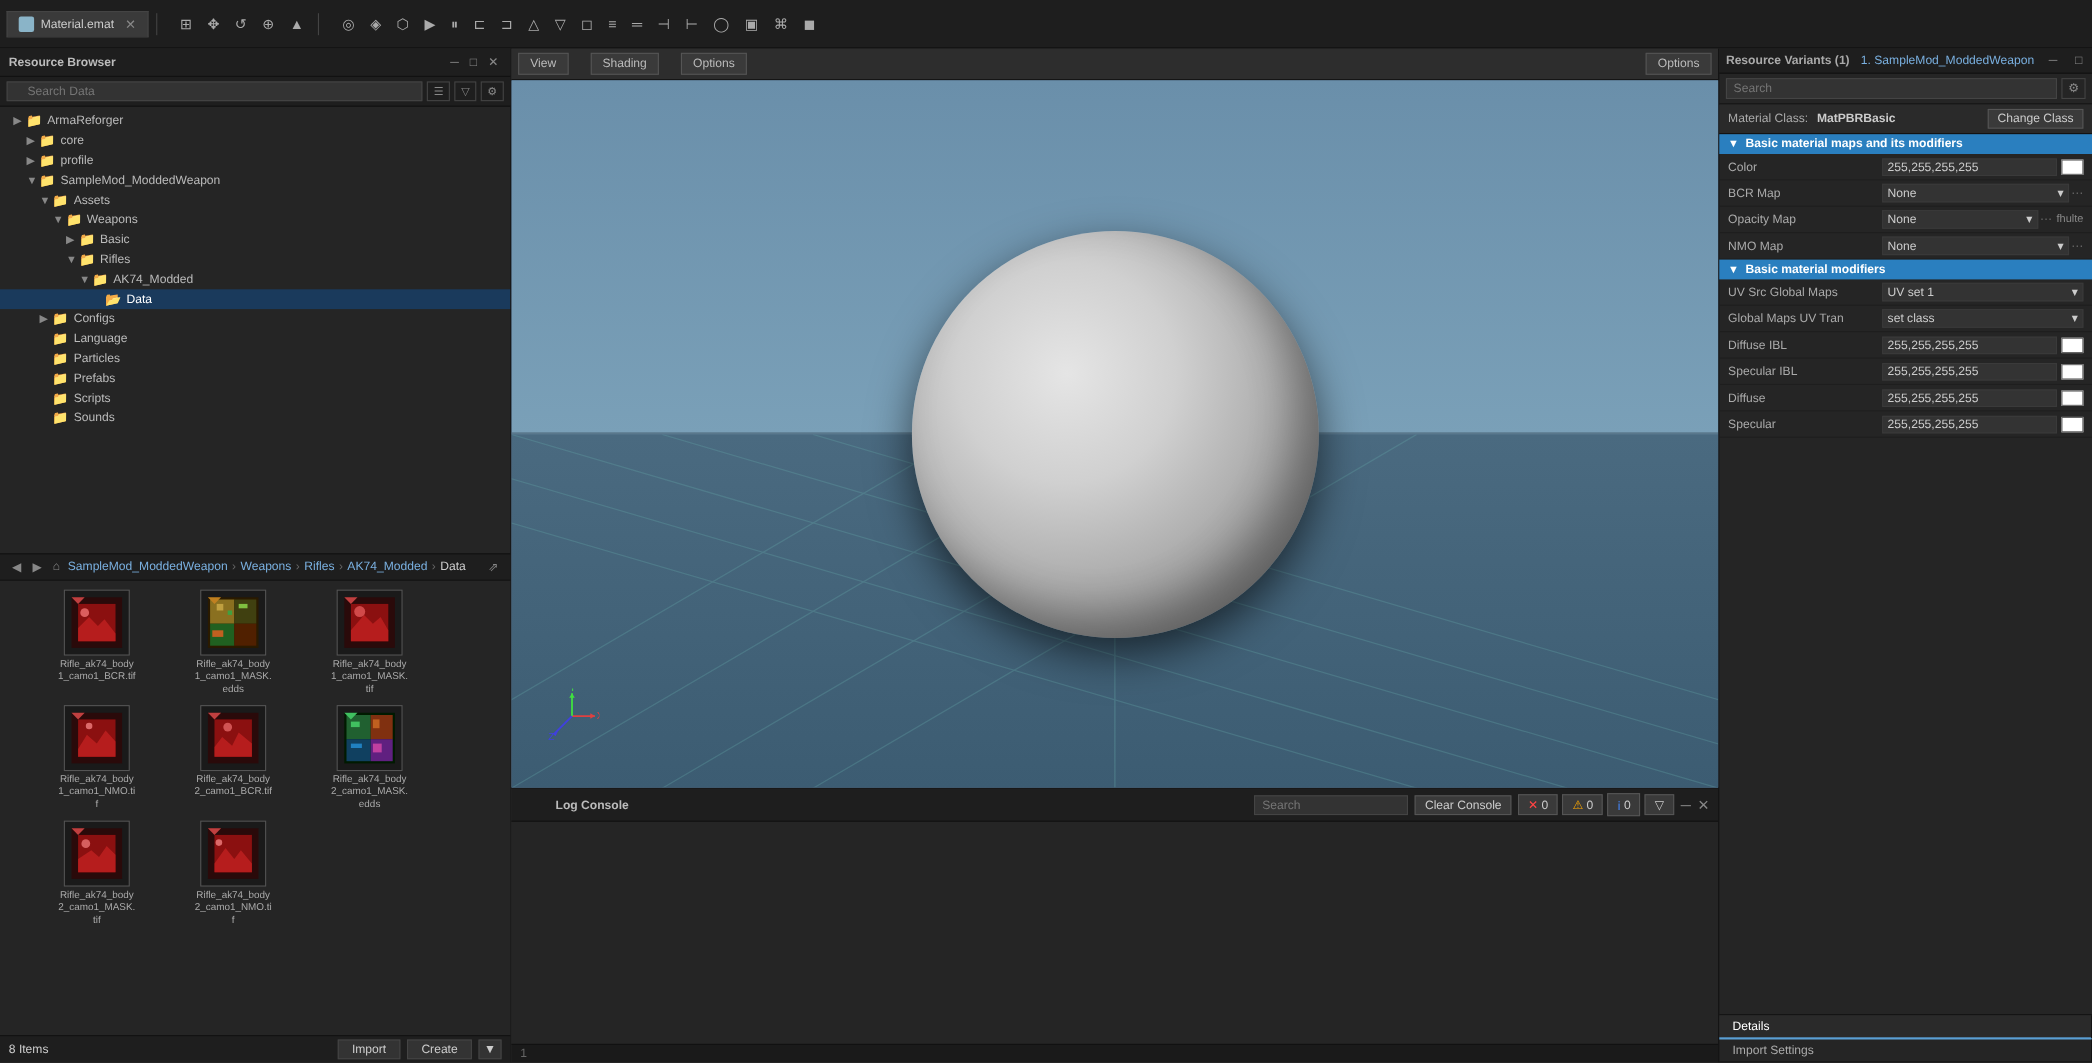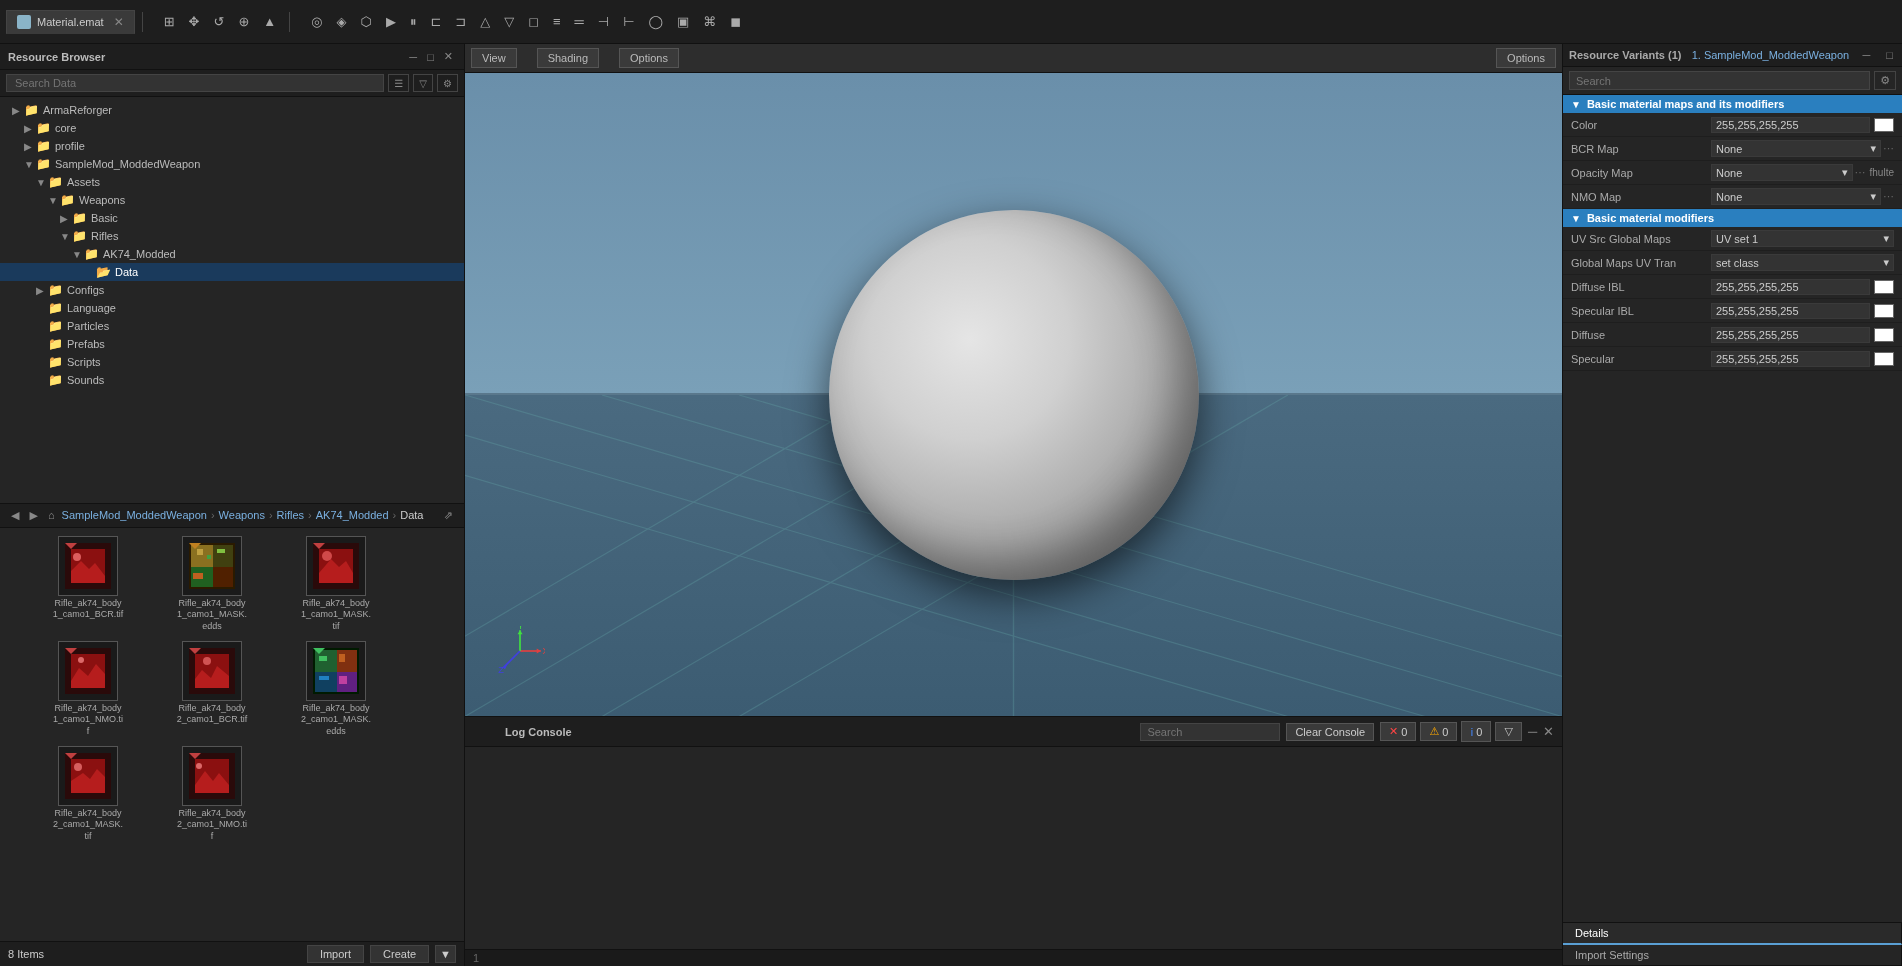--- a/index.html
+++ b/index.html
@@ -19,21 +19,21 @@
     .main-layout { display: flex; flex: 1; overflow: hidden; }
 
     
     .left-panel { width: 465px; background: #252525; border-right: 1px solid #111; display: flex; flex-direction: column; flex-shrink: 0; }
     .panel-title { background: #1e1e1e; padding: 5px 8px; font-size: 11px; color: #bbb; border-bottom: 1px solid #111; display: flex; align-items: center; justify-content: space-between; }
     .panel-title-text { font-weight: bold; }
     .panel-controls { display: flex; gap: 4px; align-items: center; }
     .panel-ctrl-btn { background: transparent; border: none; color: #888; cursor: pointer; font-size: 11px; padding: 1px 3px; }
 
     .search-bar { padding: 4px 6px; background: #1e1e1e; border-bottom: 1px solid #111; display: flex; gap: 4px; }
-    .search-input { flex: 1; background: #333; border: 1px solid #444; color: #ccc; padding: 2px 8px; font-size: 11px; outline: none; }
+    .search-input { flex: 1; background: #333; border: 1px solid #444; color: #ccc; padding: 2px 18px; font-size: 11px; outline: none; }
     .search-icon-btn { background: transparent; border: 1px solid #444; color: #888; padding: 2px 5px; cursor: pointer; font-size: 10px; }
 
     .tree-view { flex: 1; overflow-y: auto; padding: 4px 0; }
     .tree-item { display: flex; align-items: center; padding: 2px 4px; cursor: pointer; color: #bbb; }
     .tree-item.selected { background: #1a3a5c; color: #fff; }
     .tree-indent { display: inline-block; }
     .tree-arrow { display: inline-block; width: 12px; color: #888; font-size: 10px; }
     .folder-icon { color: #c8a050; margin-right: 4px; font-size: 12px; }
     .folder-icon-blue { color: #5080c8; margin-right: 4px; font-size: 12px; }
 
@@ -529,20 +529,25 @@
       <span class="rp-variant">1. SampleMod_ModdedWeapon</span>
       <button class="panel-ctrl-btn">─</button>
       <button class="panel-ctrl-btn">□</button>
     </div>
 
     <div class="rp-search">
       <input class="rp-search-input" type="text" placeholder="Search" style="">
       <button class="rp-gear-btn">⚙</button>
     </div>
 
+    <div class="rp-material-class">
+      <span class="rp-mc-label">Material Class:</span>
+      <span class="rp-mc-value">MatPBRBasic</span>
+      <button class="rp-change-class-btn">Change Class</button>
+    </div>
 
     <div class="rp-section">
       <span class="rp-section-arrow">▼</span>
       <span>Basic material maps and its modifiers</span>
     </div>
 
     <div class="rp-props">
 
       <div class="rp-prop-row">
         <span class="rp-prop-label">Color</span>

